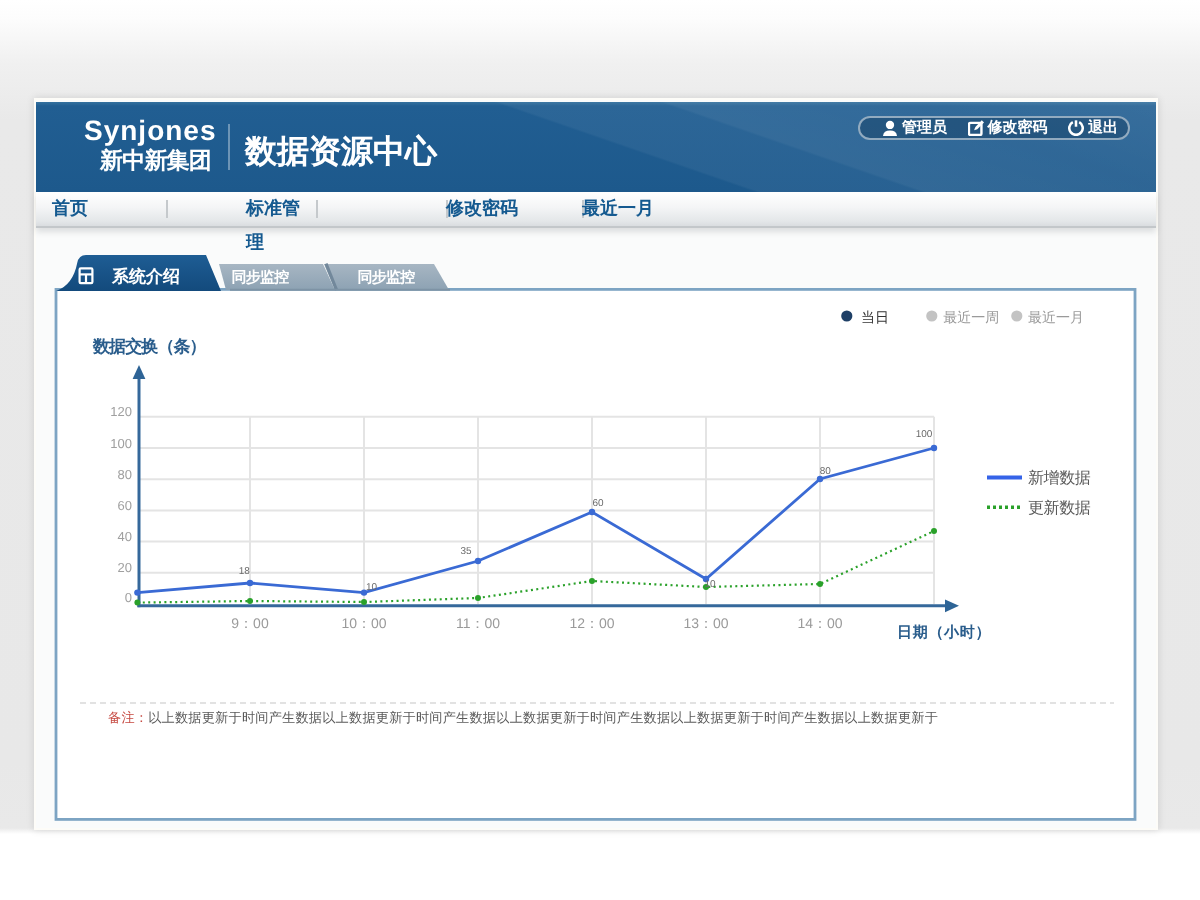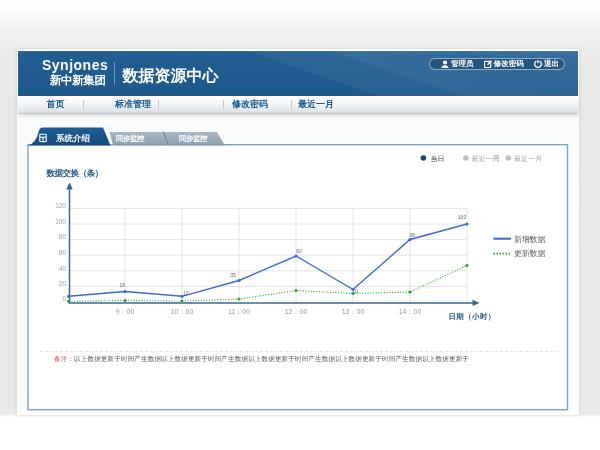--- a/index.html
+++ b/index.html
@@ -26,21 +26,21 @@
     background:rgba(8,40,68,0.30); border:1px solid rgba(255,255,255,0.5); border-radius:6px;
     display:flex; align-items:flex-start; justify-content:space-between;
     padding:0 5px 0 11px; color:#fff; font-size:7.5px; font-weight:bold;font-family:Liberation Serif, serif;
   }
   .pill span { display:flex; align-items:center; gap:2px; white-space:nowrap; }
   #nav {
     position:absolute; left:0; top:45.5px; width:100%; height:18px;
     background:linear-gradient(180deg,#ffffff 0,#f4f5f6 45%,#e4e7e9 85%,#dadde0 100%);
     border-bottom:1px solid #c3c7ca; box-shadow:0 2px 3px rgba(90,95,100,0.18);
   }
-  .nav-item { position:absolute; top:0; height:17px; line-height:17px; color:#155a90; font-weight:bold; font-size:9px; text-align:center; }
+  .nav-item { position:absolute; top:0; height:17px; line-height:17px; color:#155a90; font-weight:bold; font-size:9px; text-align:left; }
   .nav-sep { position:absolute; top:4px; width:1px; height:9px; background:#c5c9cc; }
 </style>
 </head>
 <body>
 <div id="canvas">
   <div id="page">
     <div id="header">
       <div class="logo1">Synjones</div>
       <div class="logo2">新中新集团</div>
       <div class="hdr-div"></div>
@@ -56,21 +56,21 @@
             </svg>修改密码</span>
         <span><svg width="8" height="8" viewBox="0 0 10 10">
               <path d="M3 1.4 A4.2 4.2 0 1 0 7 1.4" fill="none" stroke="#fff" stroke-width="1.6"></path>
               <line x1="5" y1="0.2" x2="5" y2="4.2" stroke="#fff" stroke-width="1.6"></line>
             </svg>退出</span>
       </div>
     </div>
     <div id="nav">
       <div class="nav-item" style="left:8px;  width:59px;">首页</div>
       <div class="nav-sep" style="left:64.5px;"></div>
-      <div class="nav-item" style="left:80px;  width:70px;">标准管理</div>
+      <div class="nav-item" style="left:65px;  width:70px;padding-left:40px;">标准管理</div>
       <div class="nav-sep" style="left:139.5px;"></div>
       <div class="nav-sep" style="left:204.5px;"></div>
       <div class="nav-item" style="left:205px; width:54px;">修改密码</div>
       <div class="nav-sep" style="left:272.5px;"></div>
       <div class="nav-item" style="left:273px; width:50px;">最近一月</div>
     </div>
   </div>
   <svg id="overlay" width="600" height="450" viewBox="0 0 600 450" style="position:absolute;left:0;top:0;" xmlns="http://www.w3.org/2000/svg">
     <defs>
       <linearGradient id="tabgrad" x1="0" y1="0" x2="0" y2="1">

